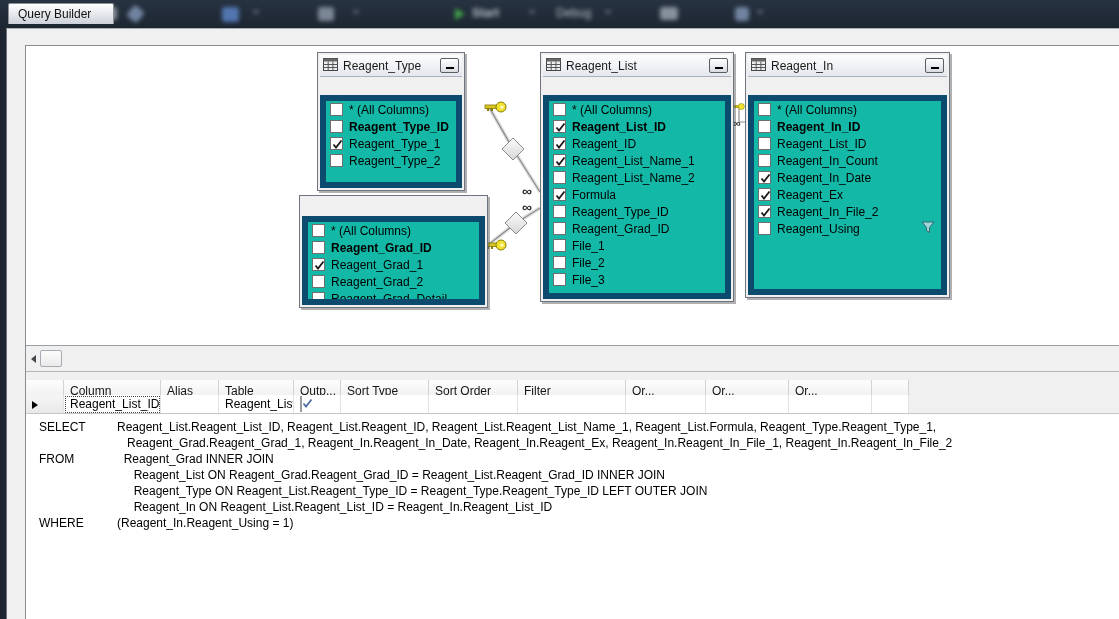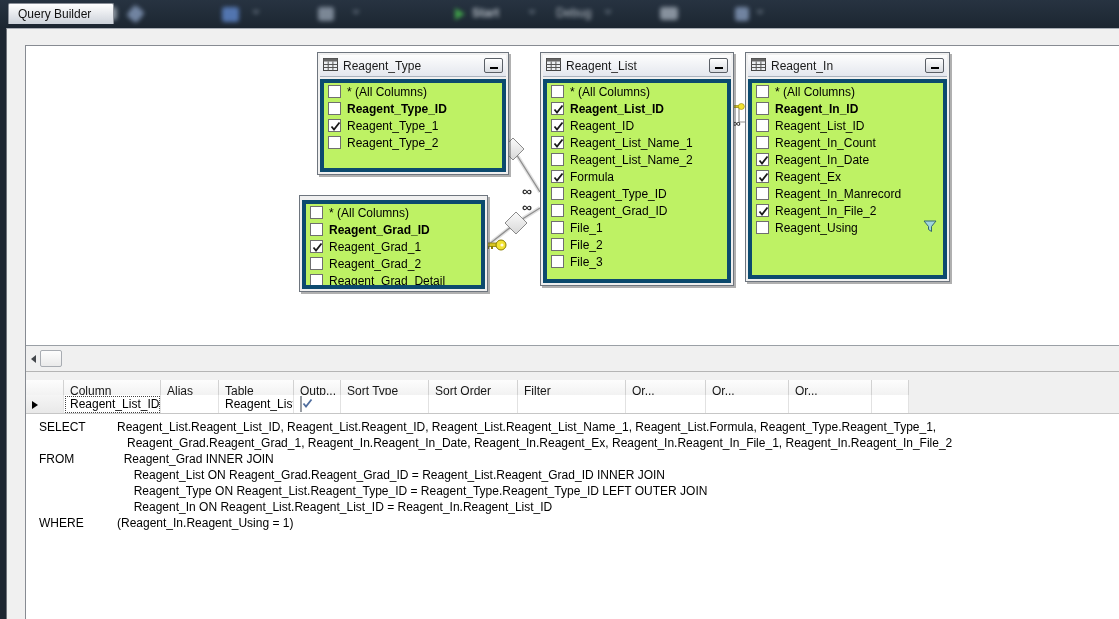--- a/index.html
+++ b/index.html
@@ -31,21 +31,21 @@
   .design{position:relative;height:299px;background:#fff;flex:none;overflow:hidden;}
   .joins{position:absolute;left:0;top:0;pointer-events:none;}
   .panel{position:absolute;background:#f0f0f0;border:1px solid #6e757e;
          box-shadow:2px 2px 0 rgba(80,80,80,.45);padding:2px;}
   .panel-hd{height:22px;display:flex;align-items:center;gap:5px;padding:0 3px;
             background:linear-gradient(#fdfdfd,#e4e7ee);border-bottom:1px solid #aab2bf;}
   .panel-title{flex:1;font-size:12px;color:#1a1a1a;white-space:nowrap;overflow:hidden;}
   .min-btn{width:19px;height:15px;border:1px solid #5a5f66;border-radius:2px;
            background:linear-gradient(#ffffff,#d9dce1);position:relative;flex:none;}
   .min-btn::after{content:"";position:absolute;left:5px;bottom:3px;width:8px;height:2px;background:#000;}
-  .fields{background:#bef264;border:4px solid #0c4a6e;margin-top:2px;overflow:hidden;}
+  .fields{background:#14b8a6;border:6px solid #0c4a6e;margin-top:18px;overflow:hidden;}
   .field{height:17px;display:flex;align-items:center;padding-left:4px;white-space:nowrap;}
   .cb{width:13px;height:13px;border:1px solid #6f6f6f;background:#fff;flex:none;
       margin-right:6px;position:relative;}
   .cb svg{position:absolute;left:0px;top:0px;}
   .fname{font-size:12px;}
   .bold{font-weight:bold;}
   
   .hscroll{height:26px;background:#f0f0f0;flex:none;position:relative;
            border-top:1px solid #9aa0a6;}
   .sb-left{position:absolute;left:1px;top:5px;width:13px;height:16px;display:flex;
@@ -146,21 +146,21 @@
           <g>
             <polyline points="708,61 713,61 713,76 719,76" fill="none" stroke="#8f8f8f" stroke-width="1.2"></polyline>
             <g transform="translate(706,55) scale(0.55)">
               <rect x="1" y="8" width="13" height="4" fill="#d8c520" stroke="#8a7d00"></rect>
               <circle cx="17" cy="10" r="5.5" fill="#f2e230" stroke="#8a7d00"></circle>
             </g>
             <text x="707" y="81" font-size="11" font-weight="bold" fill="#2a2a2a">∞</text>
           </g>
         </svg>
 
-      <div class="panel" style="left: 291px; top: 6px; width: 192px;">
+      <div class="panel" style="left: 291px; top: 6px; width: 148px;">
             <div class="panel-hd">
               <span><svg width="15" height="13" viewBox="0 0 15 13">
                   <rect x="0.5" y="0.5" width="14" height="12" fill="#eceff2" stroke="#444"></rect>
                   <rect x="0.5" y="0.5" width="14" height="3" fill="#666"></rect>
                   <line x1="5.2" y1="3.5" x2="5.2" y2="12.5" stroke="#555"></line>
                   <line x1="9.9" y1="3.5" x2="9.9" y2="12.5" stroke="#555"></line>
                   <line x1="0.5" y1="6.5" x2="14.5" y2="6.5" stroke="#555"></line>
                   <line x1="0.5" y1="9.5" x2="14.5" y2="9.5" stroke="#555"></line>
                 </svg></span>
               <span class="panel-title">Reagent_Type</span>
@@ -303,24 +303,20 @@
                 </span>
                 <span class="fname">Reagent_In_Date</span>
               </div>
               <div class="field">
                 <span class="cb">
                   <svg width="13" height="13" viewBox="0 0 13 13">
                     <path d="M2.5 6.5 L5 9.5 L10.5 2.5" stroke="#1a1a1a" stroke-width="1.8" fill="none"></path>
                   </svg>
                 </span>
                 <span class="fname">Reagent_Ex</span>
-              </div>
-              <div class="field">
-                <span class="cb"></span>
-                <span class="fname">Reagent_In_Manrecord</span>
               </div>
               <div class="field">
                 <span class="cb">
                   <svg width="13" height="13" viewBox="0 0 13 13">
                     <path d="M2.5 6.5 L5 9.5 L10.5 2.5" stroke="#1a1a1a" stroke-width="1.8" fill="none"></path>
                   </svg>
                 </span>
                 <span class="fname">Reagent_In_File_2</span>
               </div>
               <div class="field">

